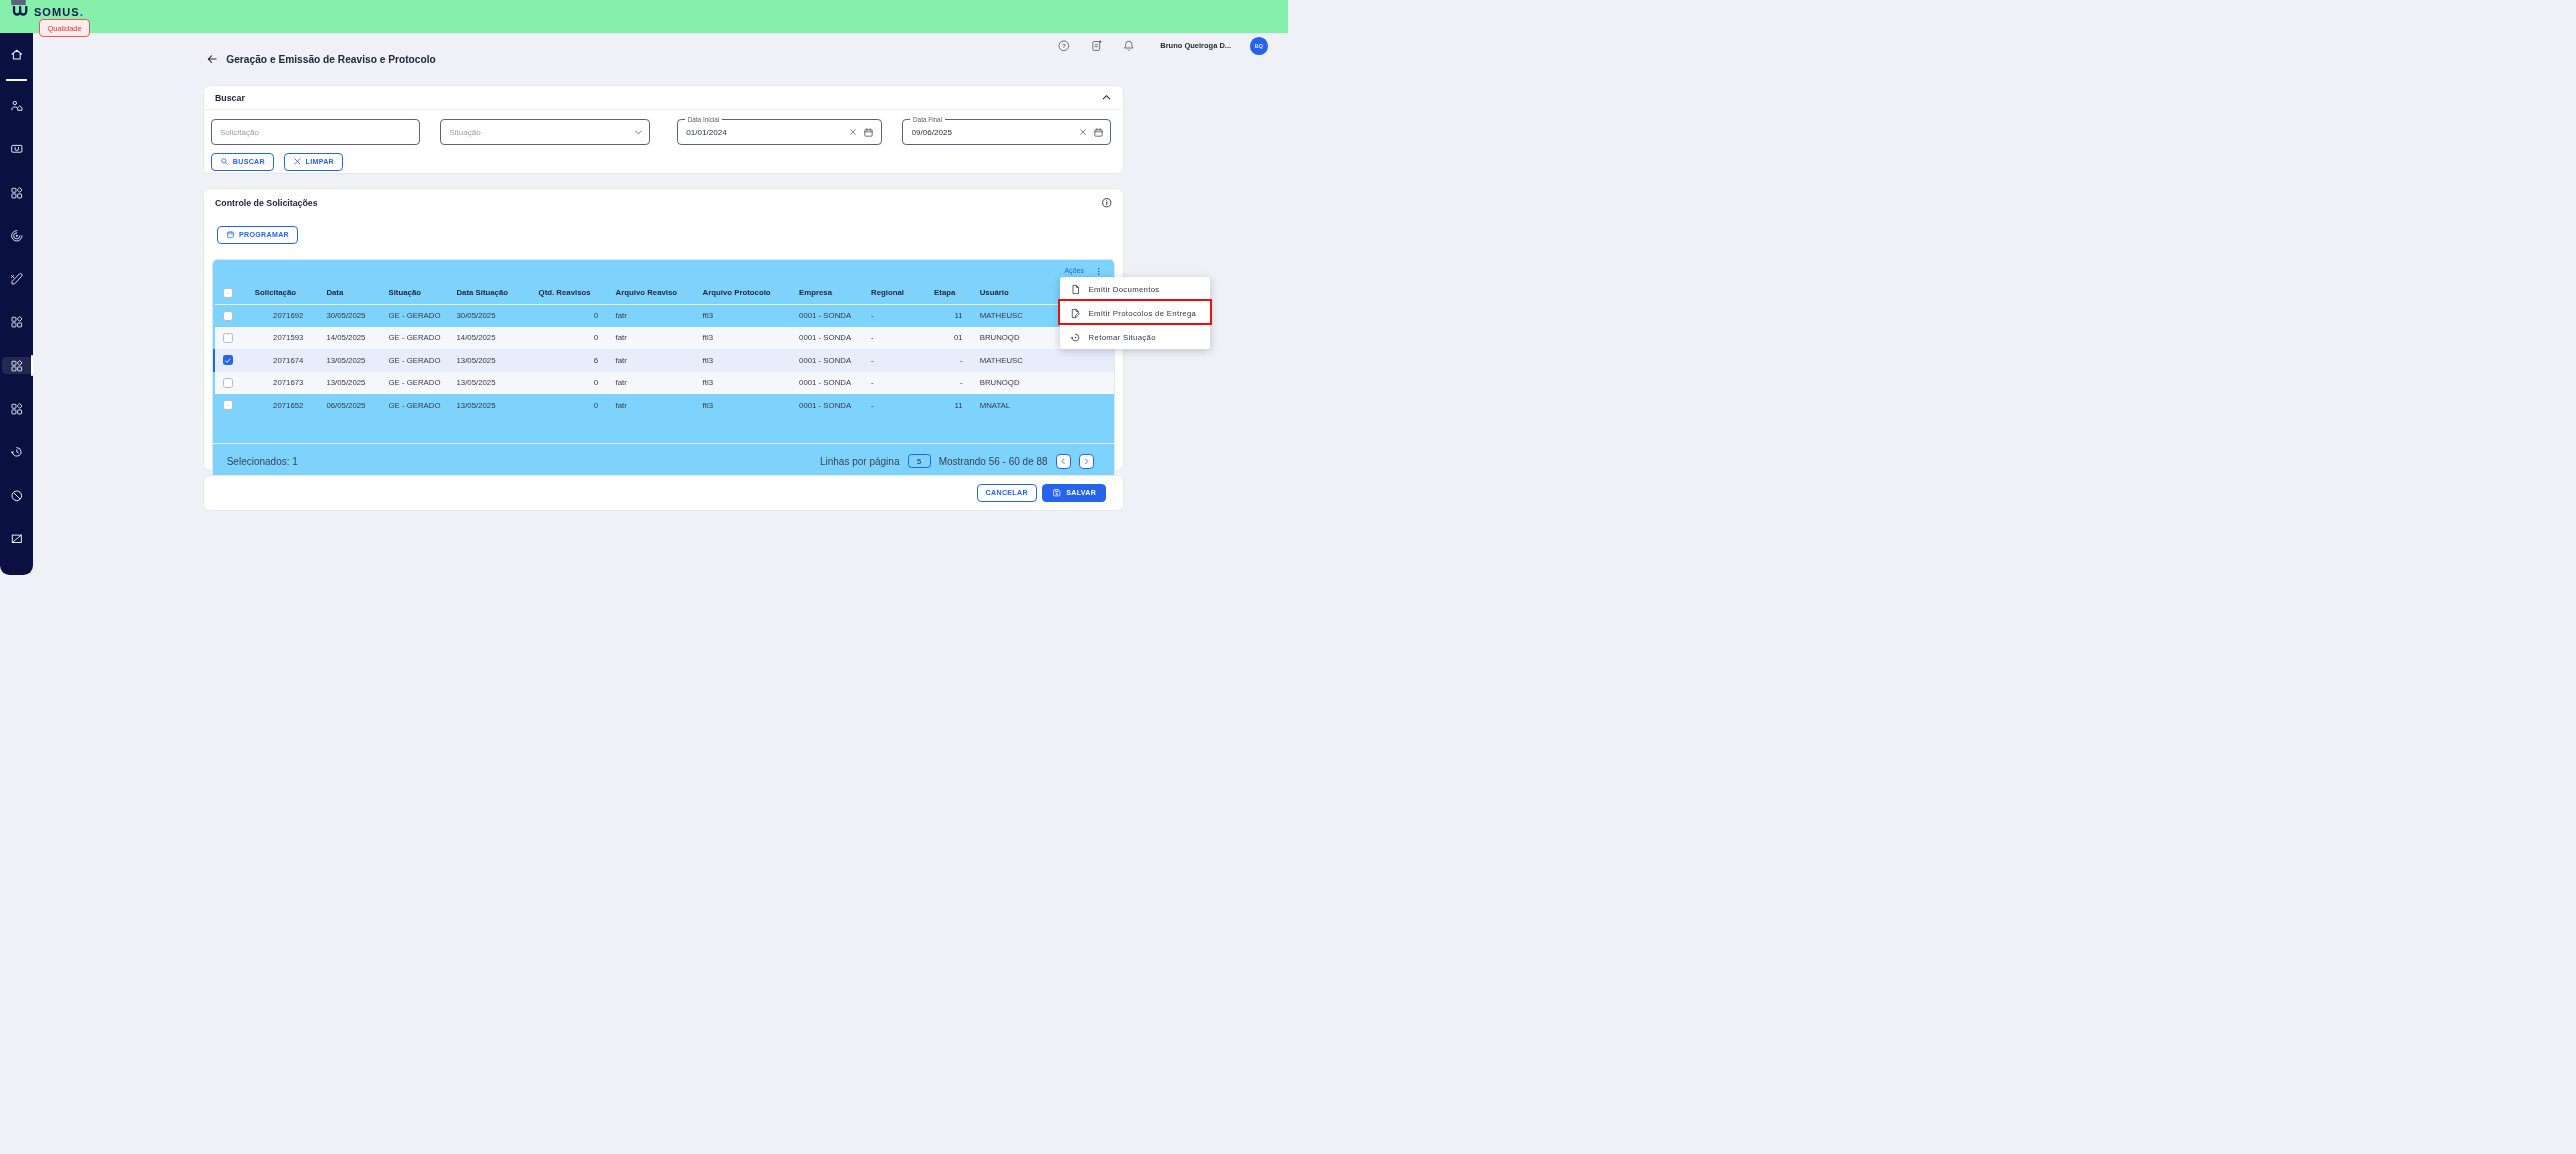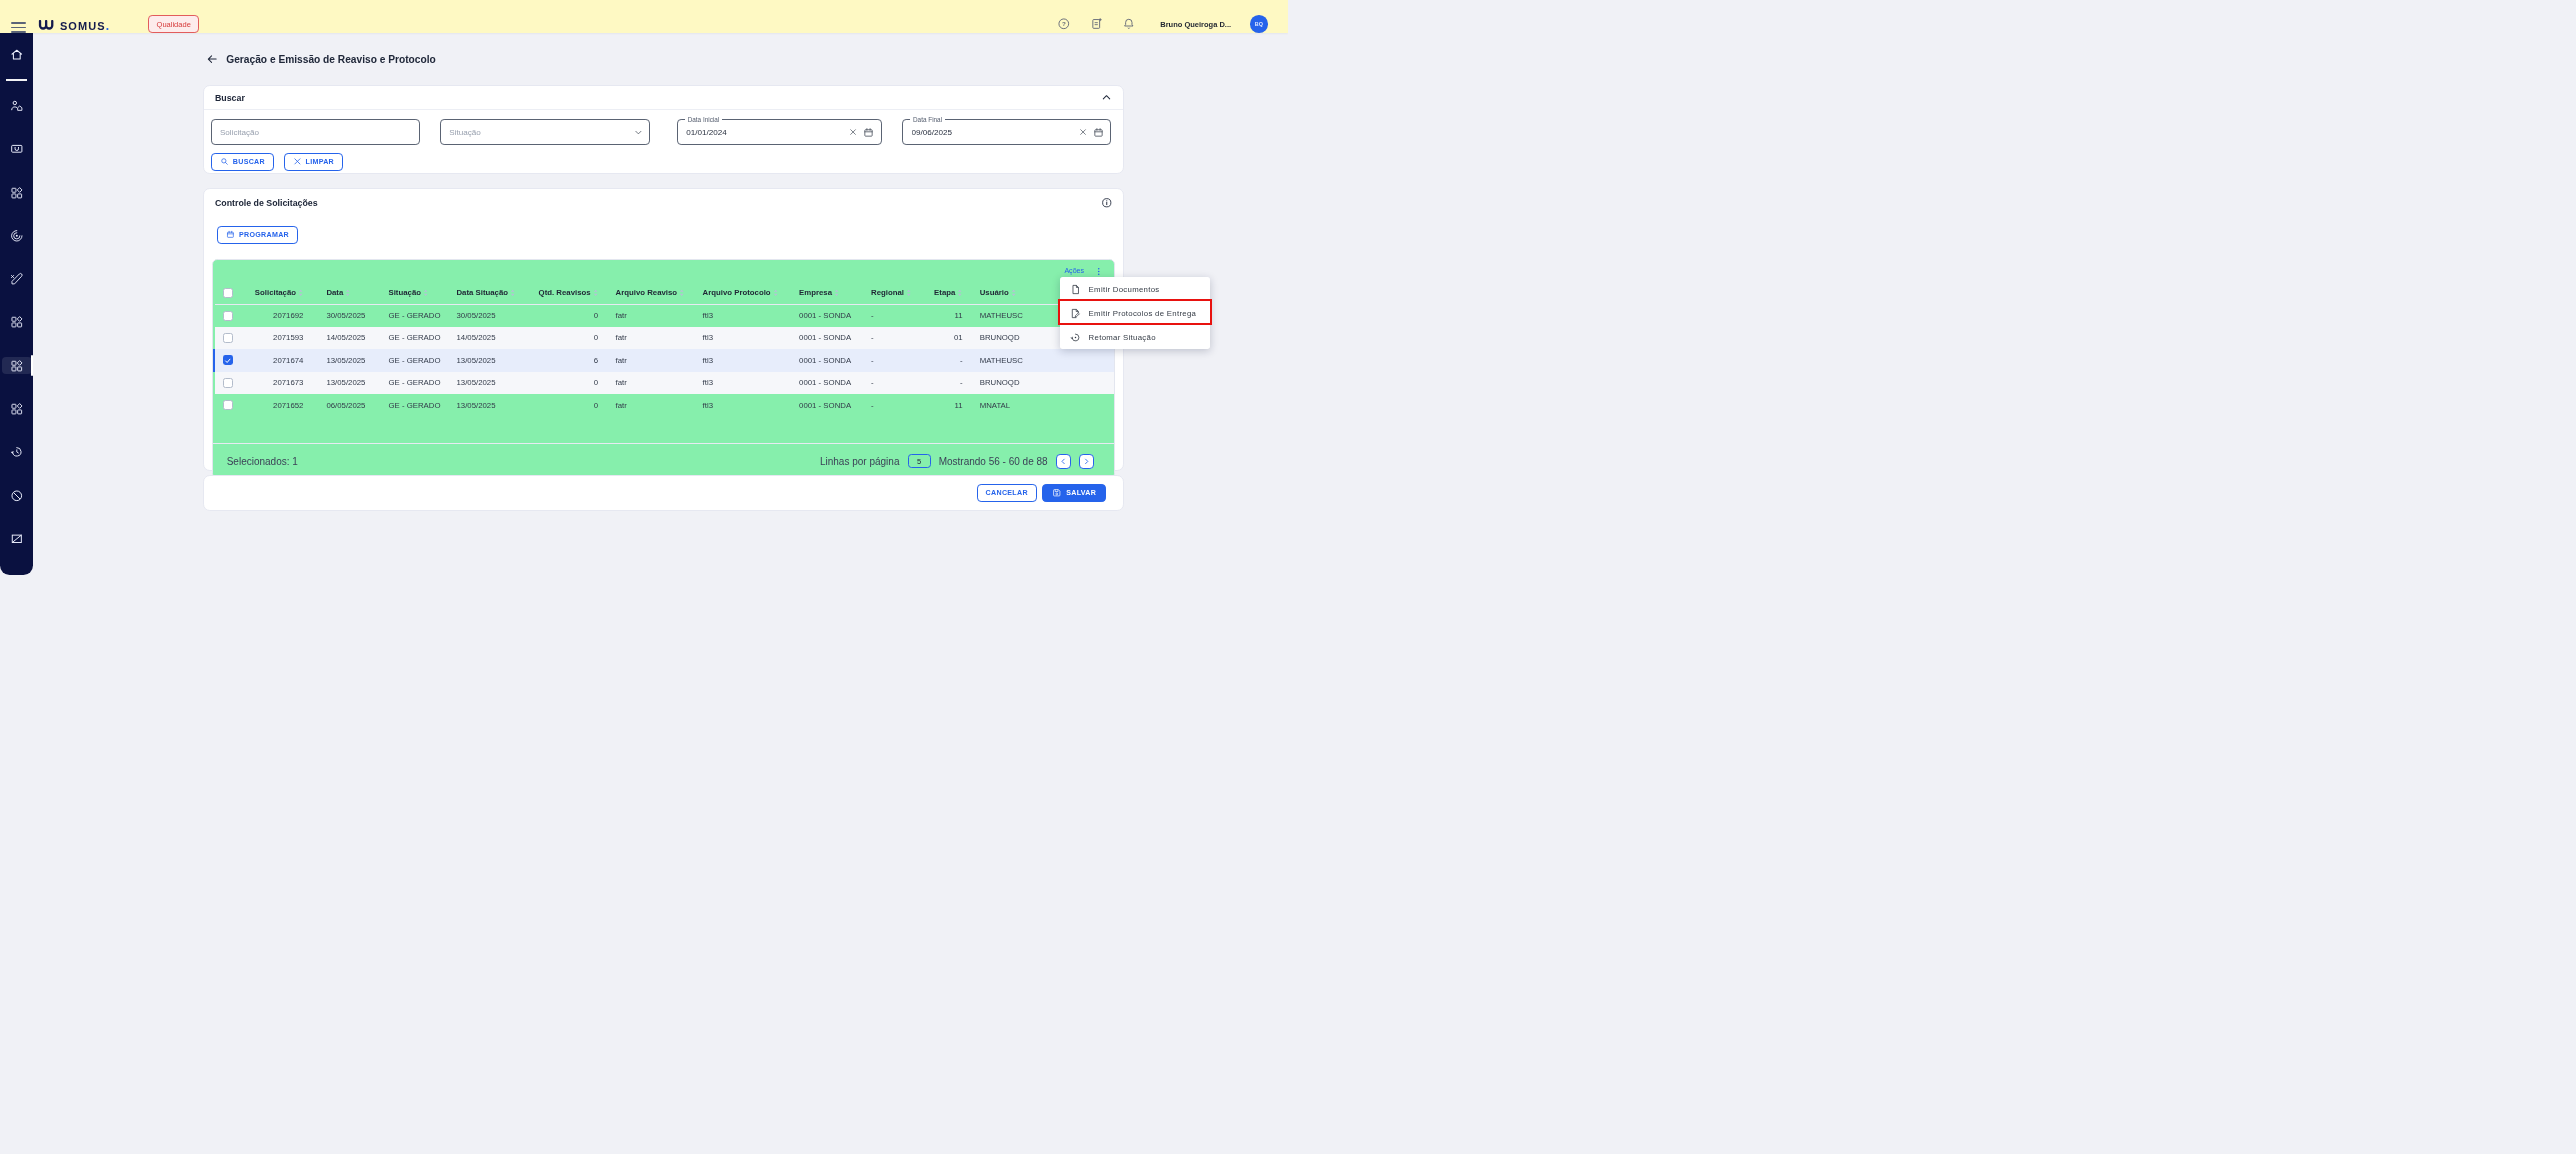--- a/index.html
+++ b/index.html
@@ -1,22 +1,22 @@
 <!DOCTYPE html>
 <html style="font-size:11px"><head>
 <meta charset="utf-8">
 <style>
   * { box-sizing: border-box; margin: 0; padding: 0; }
   html,body { width:1288px; height:577px; }
   body { font-family:"Liberation Sans", sans-serif; background:#f0f1f6; overflow:hidden; }
   .page { position:relative; width:1288px; height:577px; background:#f0f1f6; }
 
   
-  .topbar { position:absolute; top:0; left:0; right:0; height:33px; background:#fef9c3;
-    box-shadow:0 0.7px 2.7px rgba(20,30,70,.10); z-index:30; display:flex; align-items:flex-end; }
+  .topbar { position:absolute; top:0; left:0; right:0; height:33px; background:#86efac;
+    box-shadow:0 0.7px 2.7px rgba(20,30,70,.10); z-index:30; display:flex; align-items:flex-start;flex-direction:column; }
   .hamburger { width:15px; height:11px; margin-left:11px; display:flex; flex-direction:column; justify-content:space-between; cursor:pointer; }
   .hamburger span { display:block; height:1.8px; border-radius:1.4px; background:#5b6478; }
   .logo { display:flex; align-items:baseline; margin-left:12.2px; }
   .logo svg { margin-right:2.7px; }
   .logo-text { font-size:11px; font-weight:800; letter-spacing:1.1px; color:#141b4d; }
   .logo-dot { font-size:12.2px; font-weight:800; color:#2563eb; }
   .env-badge { margin-left:39px; padding:3.4px 7.5px; border:0.7px solid #e25c5c; border-radius:4.1px;
     background:#fdecec; color:#d63b3b; font-size:7.5px; }
   .topbar-right { margin-left:auto; margin-right:20.3px; display:flex; align-items:center; gap:19px; color:#5f6575; }
   .top-icon { width:13.6px; height:13.6px; cursor:pointer; color:#5f6575; }
@@ -77,21 +77,21 @@
     border:0.8px solid #2563eb; border-radius:4.1px; background:#2563eb; color:#fff;
     font-size:7.1px; font-weight:700; letter-spacing:0.3px; cursor:pointer; font-family:inherit; }
   .btn-filled svg { width:9.5px; height:9.5px; }
 
   
   .control-head { height:27px; display:flex; align-items:center; justify-content:space-between; padding:8px 11px; }
   .info-icon { width:11.5px; height:11.5px; color:#20283a; cursor:pointer; }
   .programar-wrap { padding:9.5px 0 0 13px; }
 
   .table-shell { position:absolute; left:8.1px; top:70px; width:903px; height:220px;
-    border:0.7px solid #e3e6ef; border-radius:5.4px; background:#86efac; display:flex; flex-direction:column; overflow:visible; }
+    border:0.7px solid #e3e6ef; border-radius:5.4px; background:#7dd3fc; display:flex; flex-direction:column; overflow:visible; }
   .actions-row { height:22px; display:flex; align-items:center; justify-content:flex-end; gap:9.5px; padding-right:11px; }
   .acoes-label { font-size:7.1px; color:#2563eb; cursor:pointer; }
   .kebab { width:9.5px; height:11px; color:#2563eb; cursor:pointer; }
 
   table { border-collapse:collapse; table-layout:fixed; width:100%; }
   th, td { height:22.4px; font-size:7.8px; white-space:nowrap; overflow:hidden; }
   th { font-weight:700; color:#1e2534; border-bottom:0.7px solid #e8eaf2; text-align:left; }
   td { color:#323a49; }
   .th-inner { display:inline-flex; align-items:center; gap:2px; }
   .sort-icon { width:5.4px; height:7.5px; color:#b7c0d6; flex:none; }

